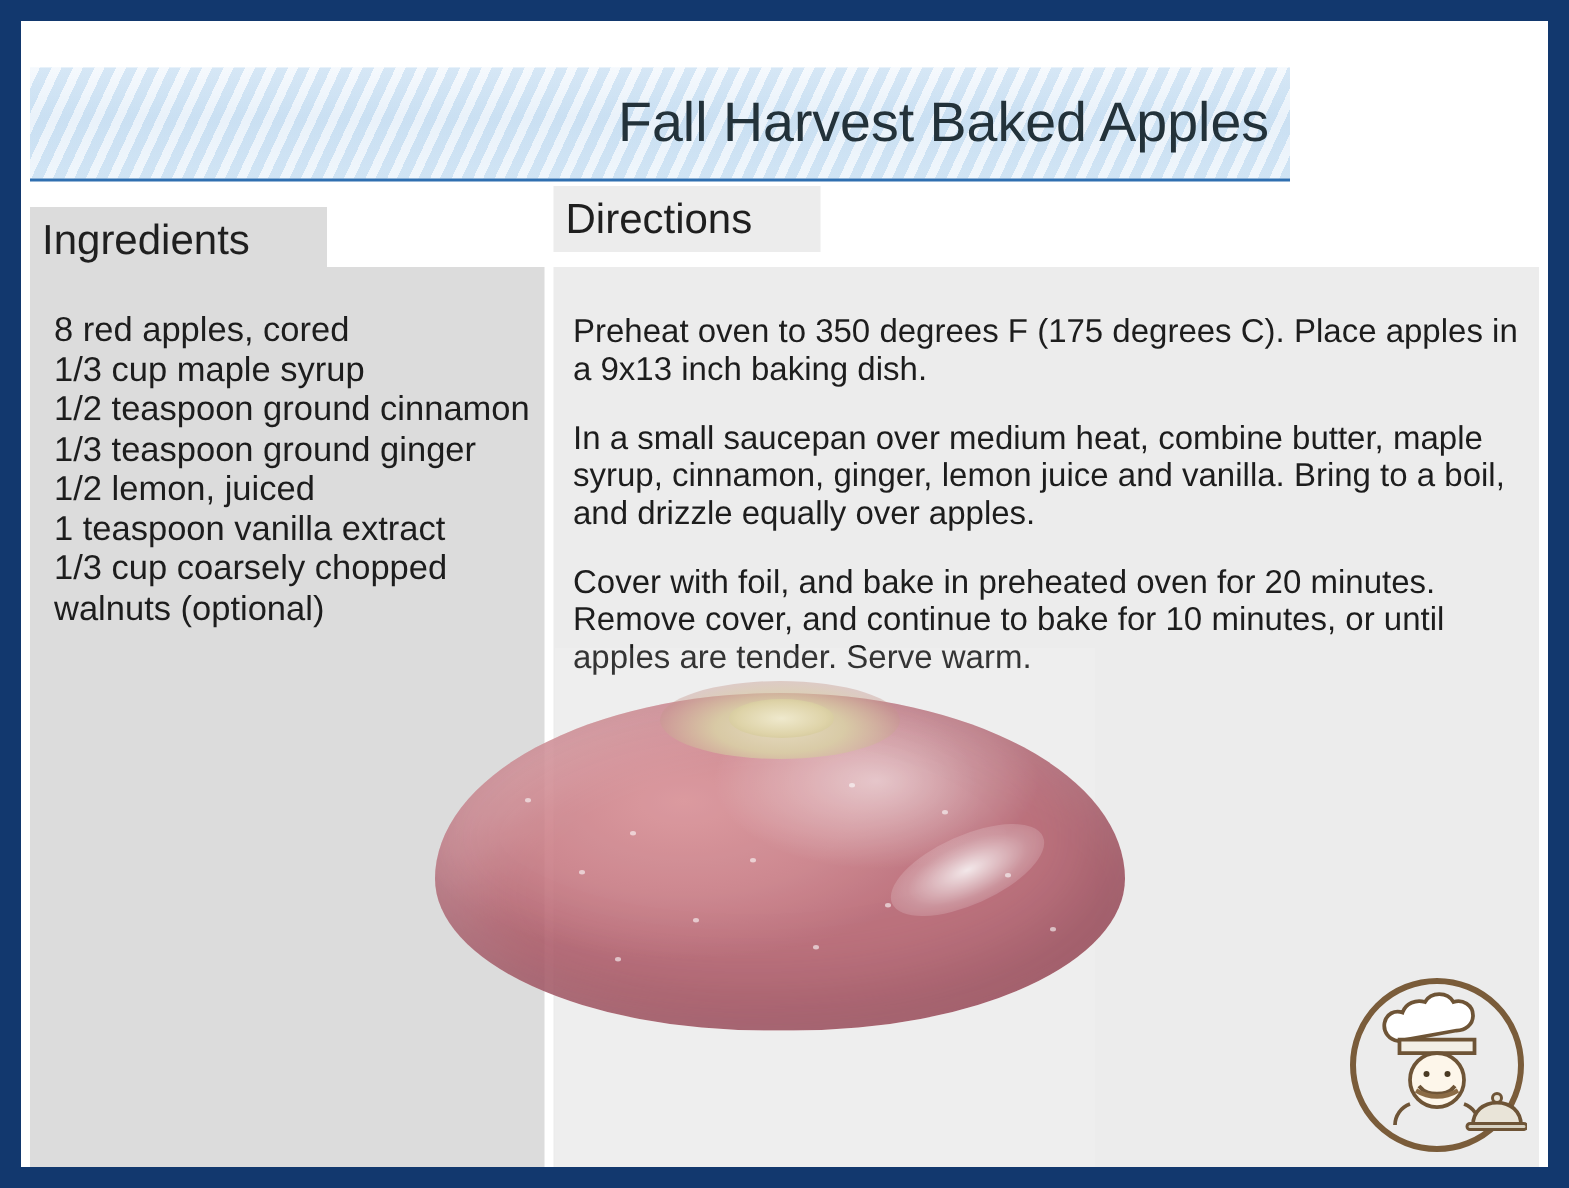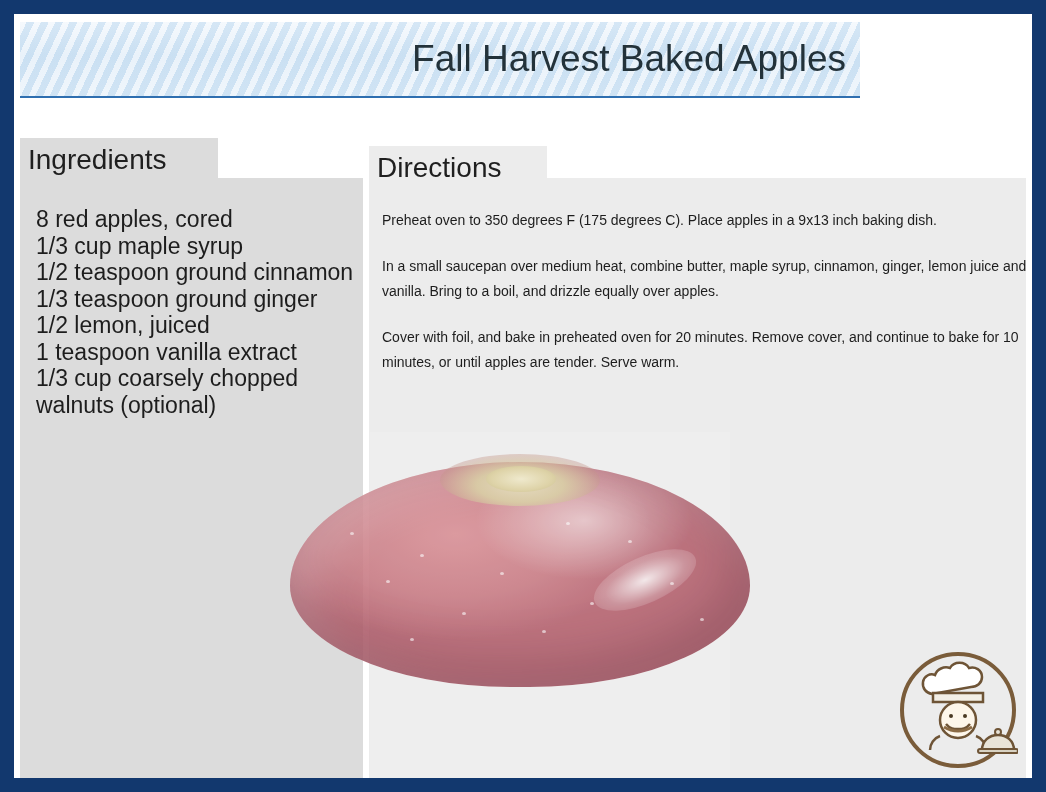--- a/index.html
+++ b/index.html
@@ -29,21 +29,21 @@
     width: 1018px;
     height: 764px;
     background: #ffffff;
     overflow: hidden;
   }
 
   
   .title-banner {
     position: absolute;
     left: 6px;
-    top: 8px;
+    top: 31px;
     width: 840px;
     height: 76px;
     background:
       repeating-linear-gradient(115deg,
         rgba(255,255,255,0.55) 0px,
         rgba(255,255,255,0.55) 6px,
         rgba(198,222,241,0.55) 6px,
         rgba(198,222,241,0.55) 13px),
       linear-gradient(to bottom, #e9f2fb 0%, #cfe2f4 45%, #dcebf8 100%);
     border-bottom: 2px solid #2f6fb0;
@@ -97,21 +97,21 @@
   }
 
   #head-ingredients {
     left: 6px;
     top: 124px;
     width: 198px;
   }
 
   #head-directions {
     left: 355px;
-    top: 132px;
+    top: 110px;
     width: 178px;
     background: #ececec;
   }
 
   
   .ing-list {
     position: absolute;
     left: 22px;
     top: 192px;
     width: 330px;
@@ -121,21 +121,21 @@
   }
   .ing-list div { white-space: nowrap; }
   .ing-list div.wrap { white-space: normal; width: 325px; }
 
   
   .dir-body {
     position: absolute;
     left: 368px;
     top: 194px;
     width: 648px;
-    font-size: 14px;
+    font-size: 22px;
     line-height: 25px;
     color: #1d1d1d;
   }
   .dir-body p { margin-bottom: 21px; }
 
   
   .apple-wrap {
     position: absolute;
     left: 276px;
     top: 418px;

